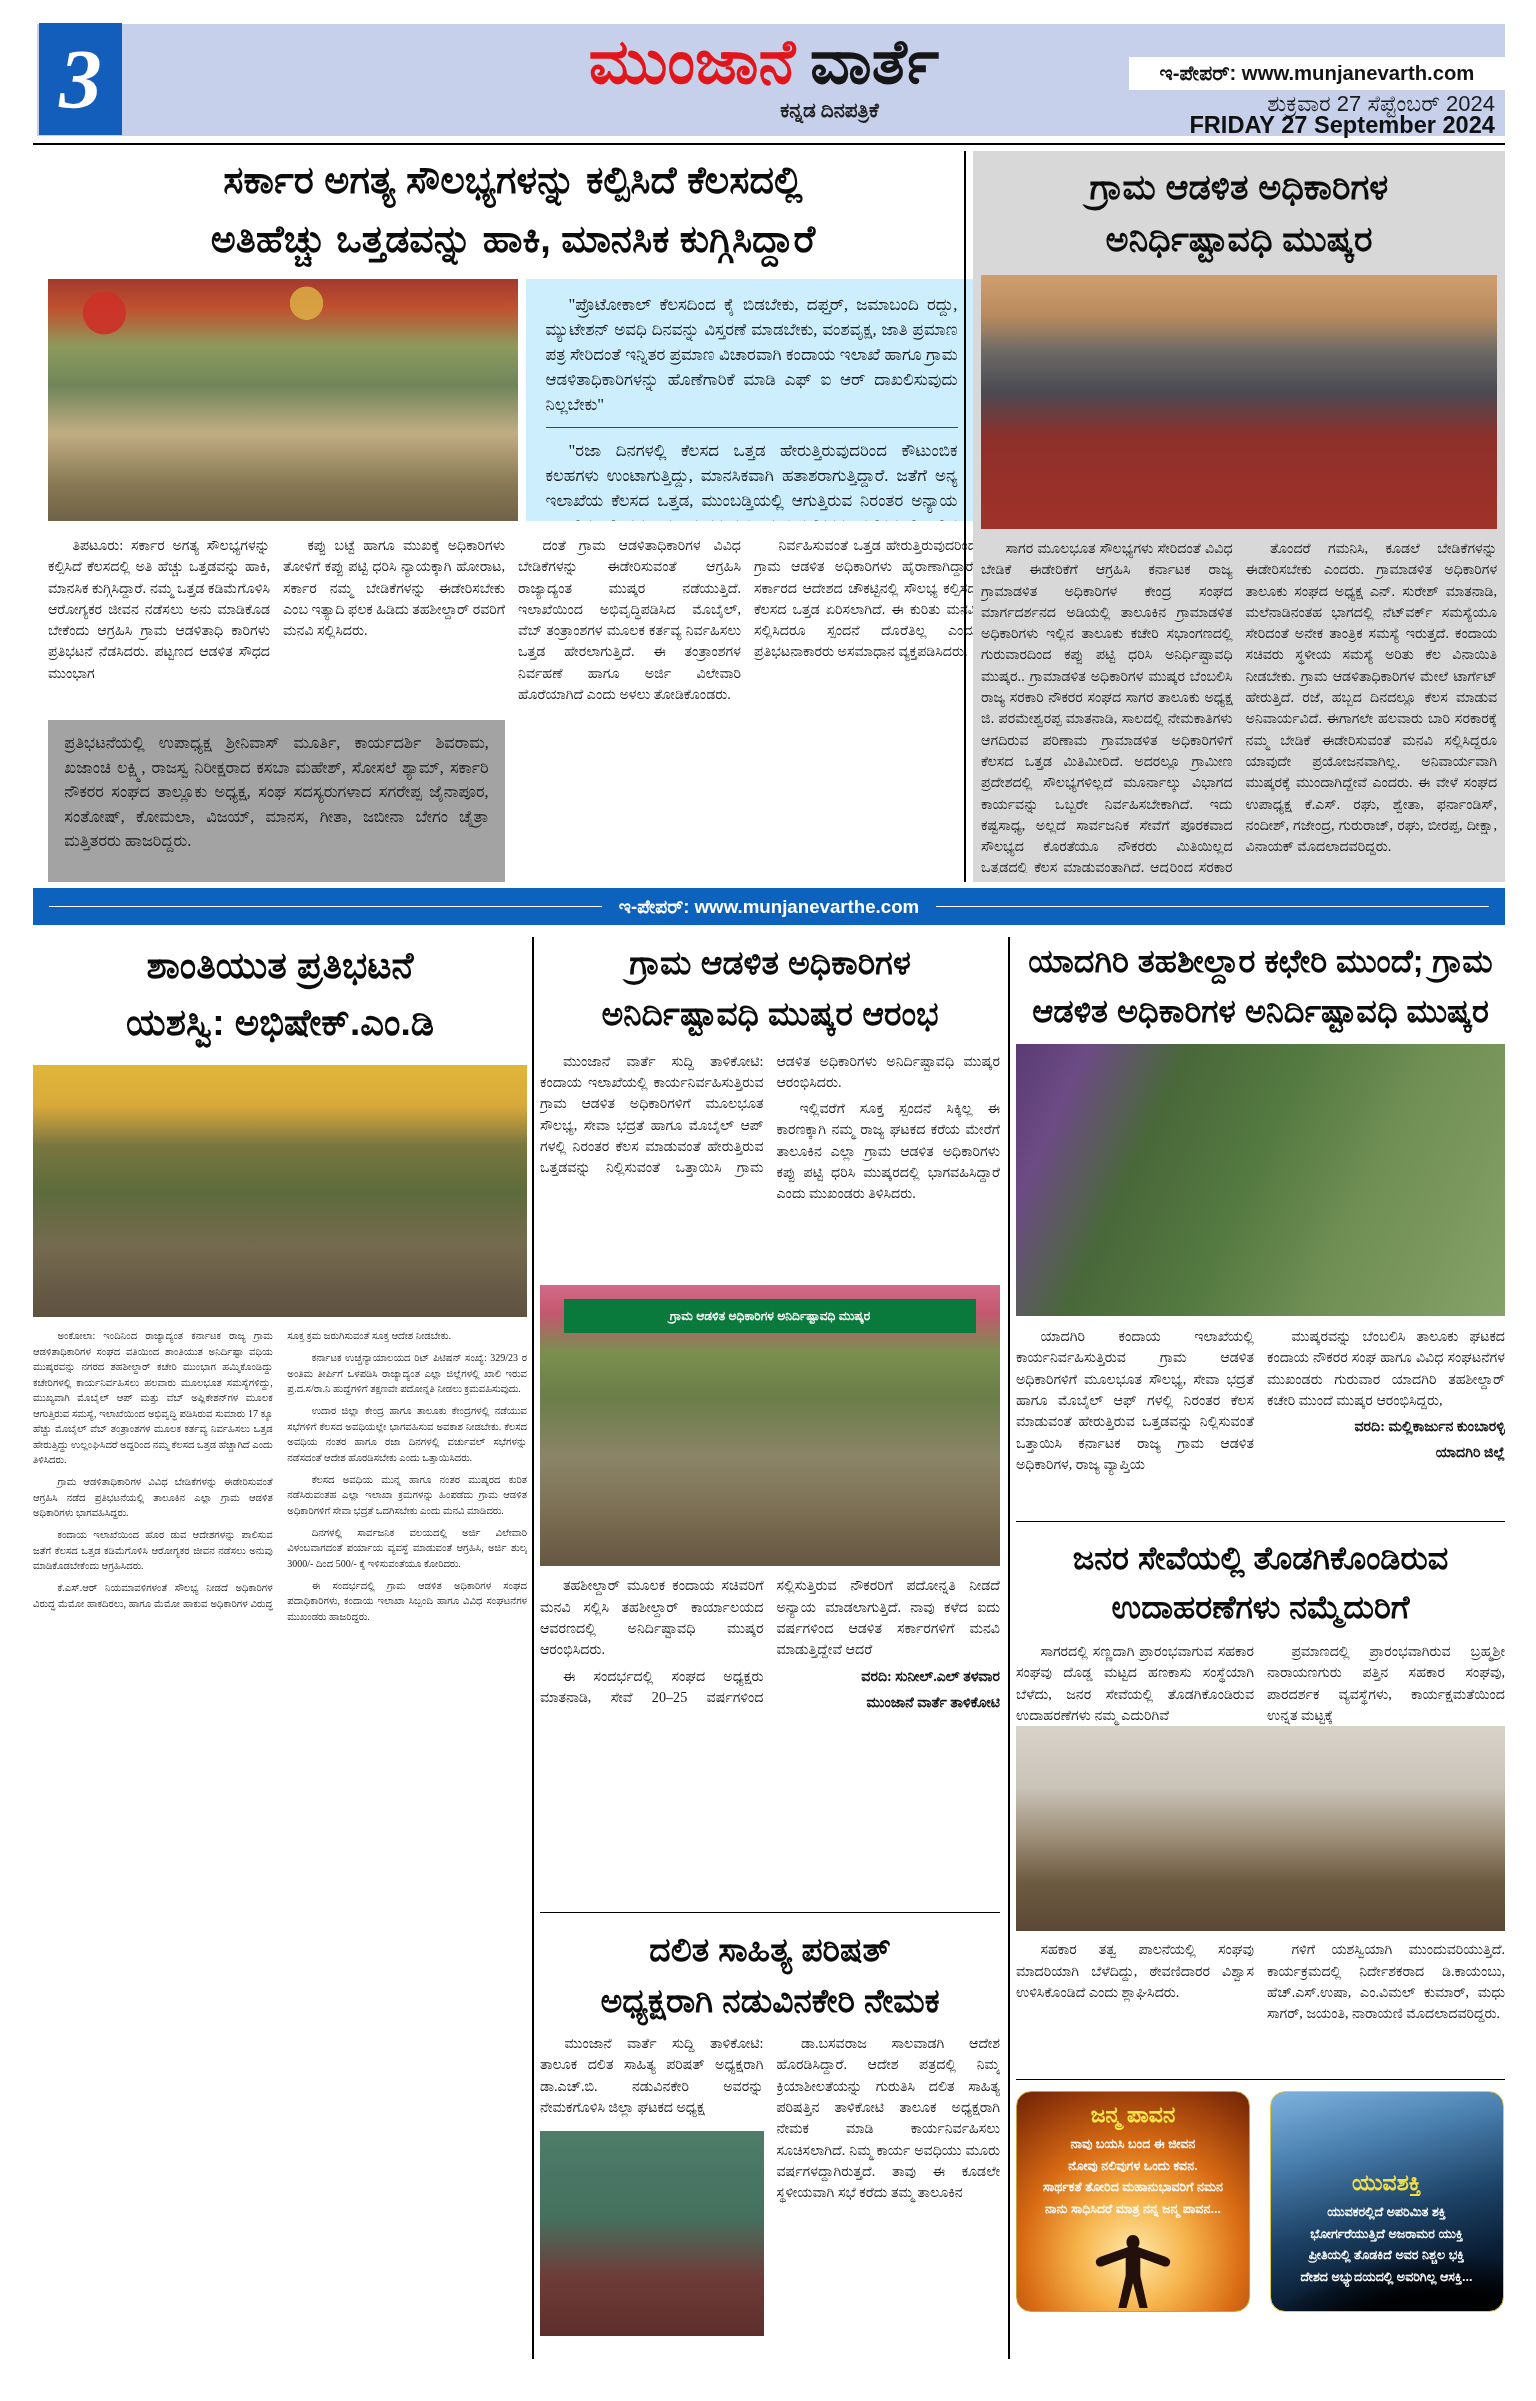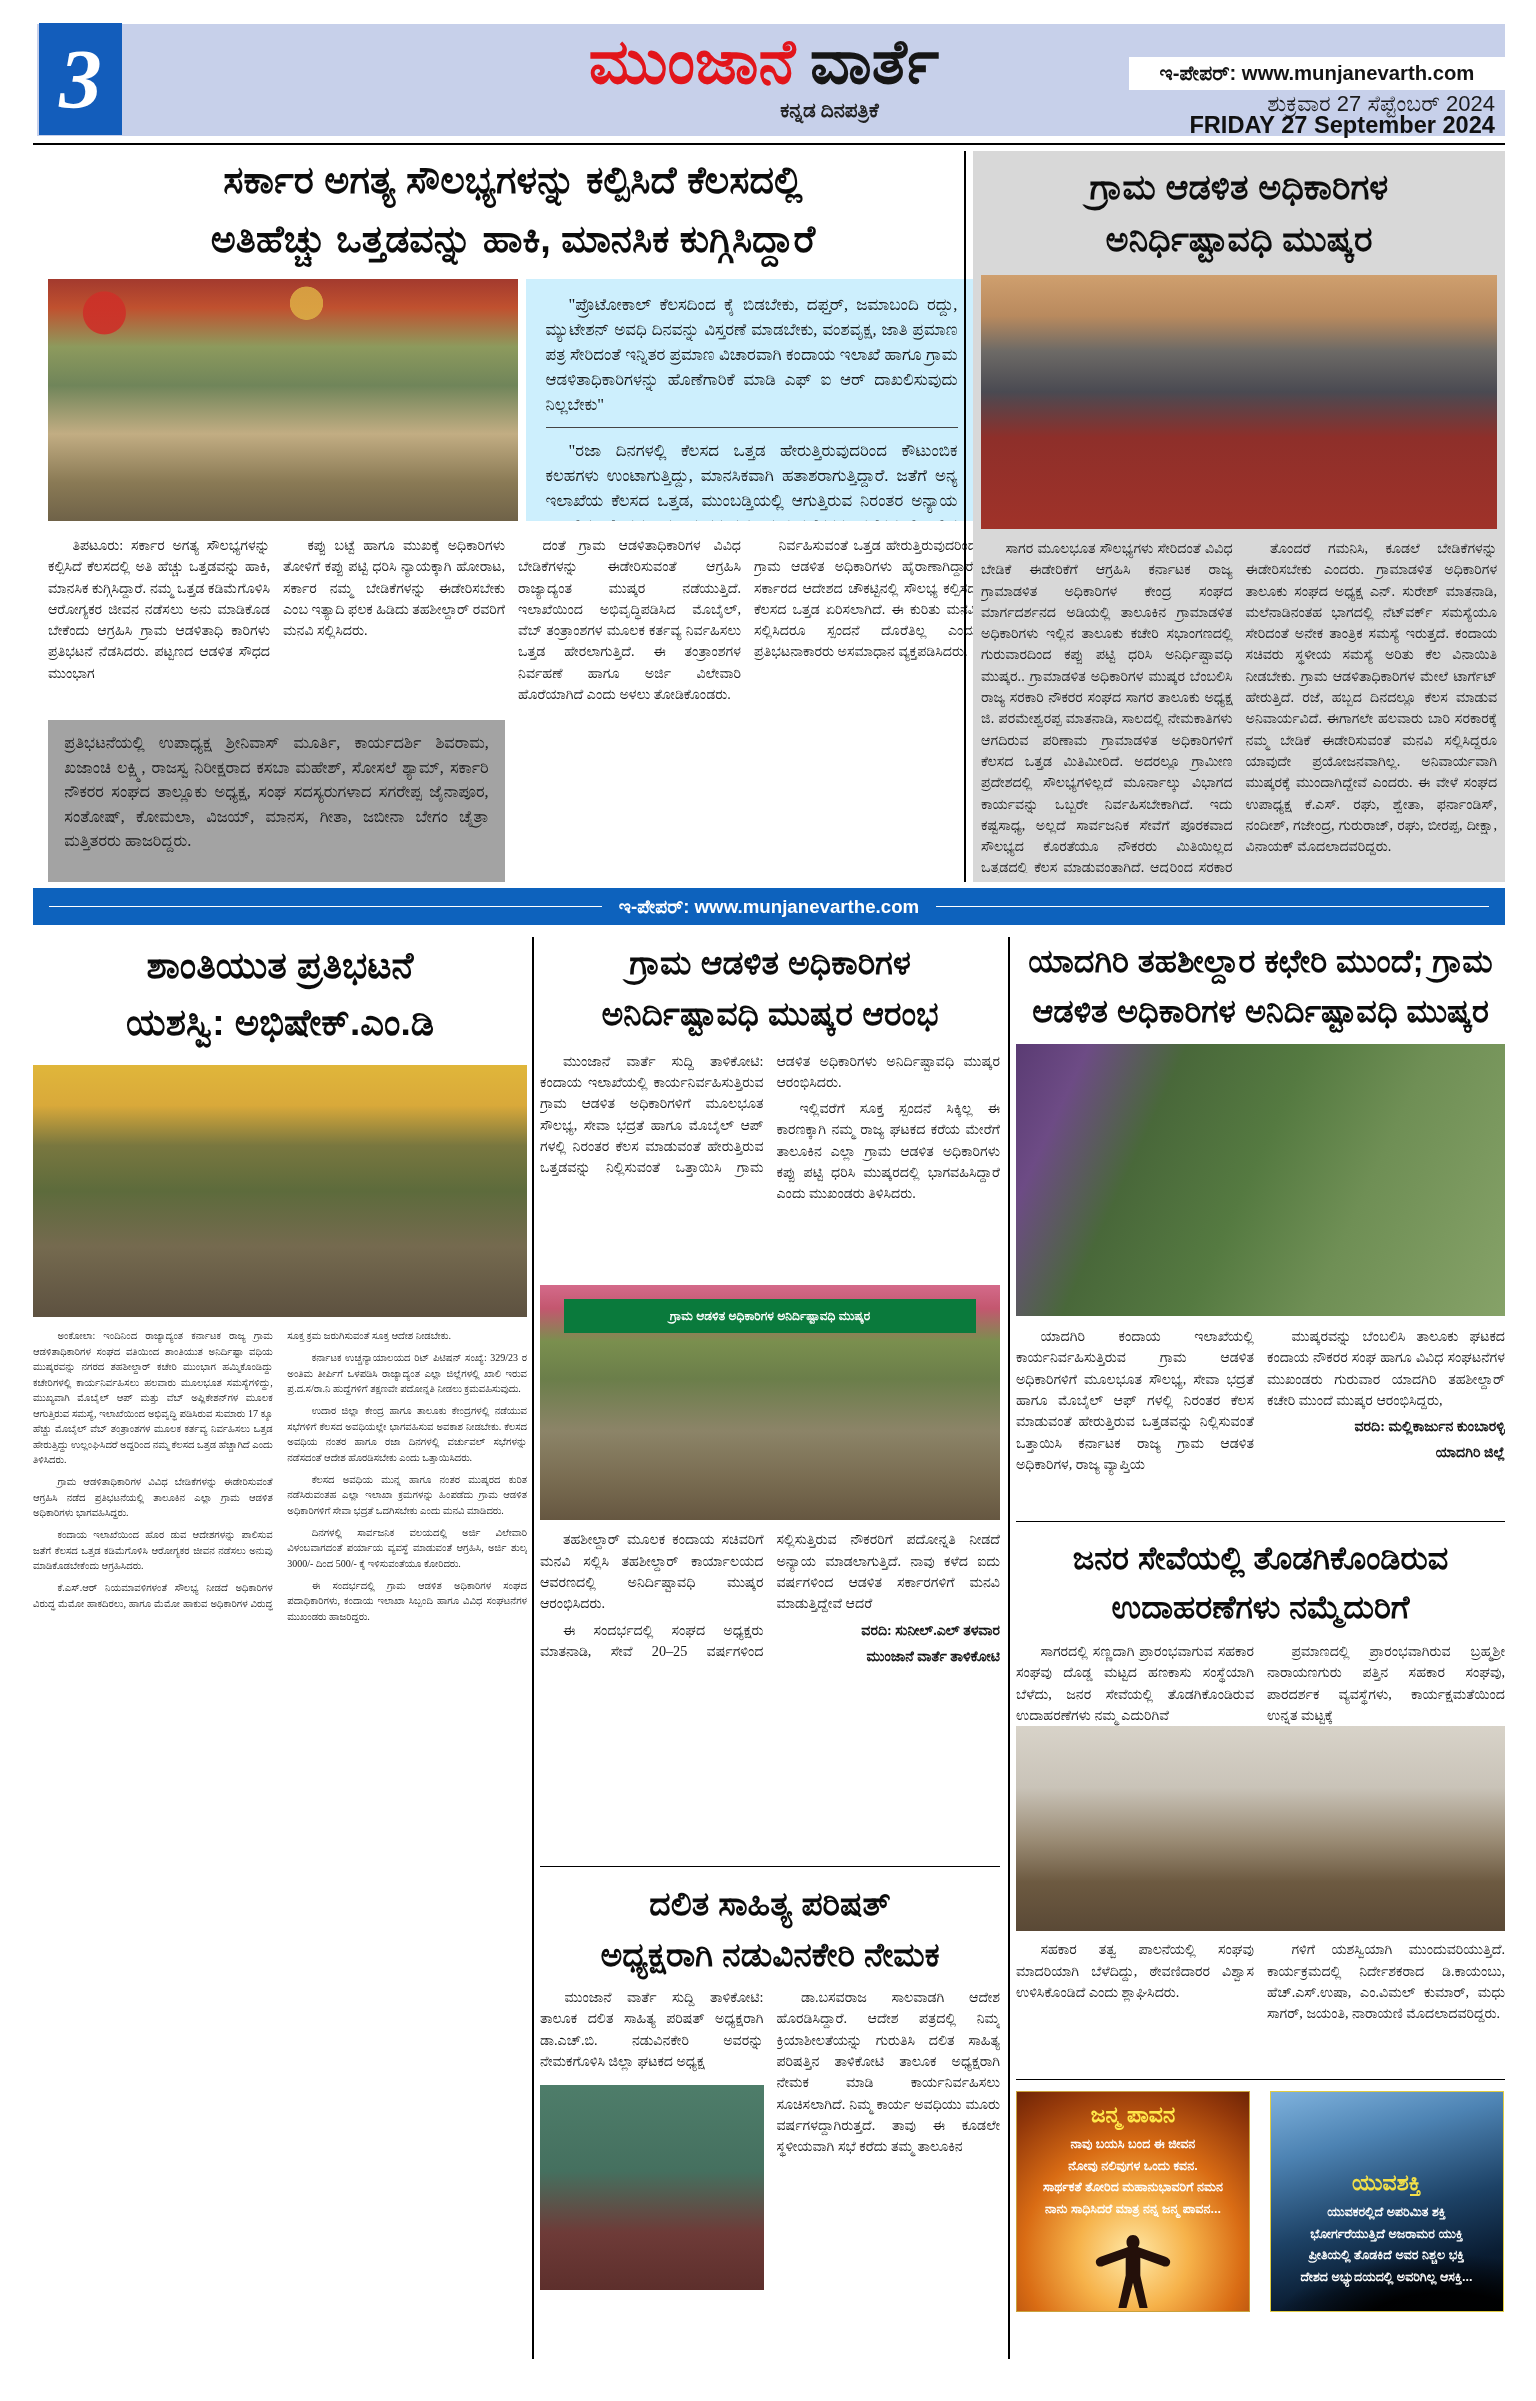--- a/index.html
+++ b/index.html
@@ -77,21 +77,21 @@
      background:linear-gradient(180deg,#e0b63a 0%,#d9a93a 16%,#79773f 32%,#5d6b3c 50%,#756a4f 72%,#5d5140 100%);}
   .a3-body{margin-top:11.4px;height:1033px;column-count:2;column-gap:14.6px;font-size:10px;line-height:1.55;
      text-align:justify;overflow:hidden;}
   .a3-body p{margin:0 0 6.5px 0;text-indent:24.4px;}
 
   #colB{position:absolute;left:540px;top:937px;width:460px;height:1431px;}
   #colB .headline{font-size:33px;line-height:1.55;}
   .a4-body1{margin-top:11.4px;height:234px;column-count:2;column-gap:13px;font-size:14.2px;line-height:1.5;
      text-align:justify;overflow:hidden;}
   .a4-body1 p{margin:0 0 4.9px 0;text-indent:23px;}
-  .a4-photo{width:460px;height:235px;
+  .a4-photo{width:460px;height:281px;
      background:linear-gradient(180deg,#d46a8a 0%,#c3576f 10%,#7a8f4e 24%,#6b7e4a 40%,#8c8468 62%,#7a6d52 82%,#665741 100%);}
   .a4-banner{position:absolute;left:24.4px;right:24.4px;top:14.6px;height:34px;background:#0a7a3c;color:#fff;
      display:flex;align-items:center;justify-content:center;font-size:12.2px;font-weight:bold;
      font-family:"Liberation Sans",sans-serif;text-align:center;overflow:hidden;}
   .a4-body2{margin-top:9.8px;height:325px;column-count:2;column-gap:13px;font-size:14.2px;line-height:1.5;
      text-align:justify;overflow:hidden;}
   .a4-body2 p{margin:0 0 4.9px 0;text-indent:23px;}
   .a5-body{display:flex;gap:13px;height:319px;margin-top:6.5px;}
   .a5-body .half{flex:1;display:flex;flex-direction:column;}
   .a5-portrait{margin-top:8.1px;width:100%;height:205px;
@@ -106,21 +106,21 @@
   .a7-body1{margin-top:8.1px;height:85px;display:flex;gap:13px;}
   .a7-body1 .bodycol{flex:1;}
   .a7-photo{width:489px;height:205px;
      background:linear-gradient(180deg,#d8d3c9 0%,#c9c3b8 30%,#9a8b74 56%,#6d5a41 76%,#5a4936 100%);}
   .a7-body2{margin-top:8.1px;height:128px;display:flex;gap:13px;}
   .a7-body2 .bodycol{flex:1;}
 
   
   .poems{display:flex;gap:19.5px;margin-top:11.4px;}
   .poem{width:234px;height:221px;box-sizing:border-box;text-align:center;overflow:hidden;position:relative;
-     font-family:"Liberation Sans",sans-serif;padding-top:9.8px;}
+     font-family:"Liberation Sans",sans-serif;padding-top:9.8px;border-radius:15px;}
   .poem .ptitle{font-weight:bold;font-size:22px;margin-bottom:6.5px;}
   .poem .pline{font-size:12.6px;line-height:1.7;color:#ffffff;font-weight:bold;}
   .poem-janma{background:radial-gradient(circle at 50% 74%, #ffe9a8 0%, #f6b24a 28%, #d96c14 55%, #93380a 85%, #6e2406 100%);
      border:1.6px solid #caa23c;}
   .poem-janma .ptitle{color:#ffe84a;}
   .poem-yuva{background:
      radial-gradient(120% 55% at 75% 108%, rgba(0,0,0,.95) 30%, rgba(0,0,0,0) 62%),
      linear-gradient(165deg,#7fb2dd 0%,#4d83b3 25%,#1d4266 55%,#0a1d33 78%,#050e1a 100%);
      border:1.6px solid #e0cc42;}
   .poem-yuva .ptitle{color:#f3e049;}

